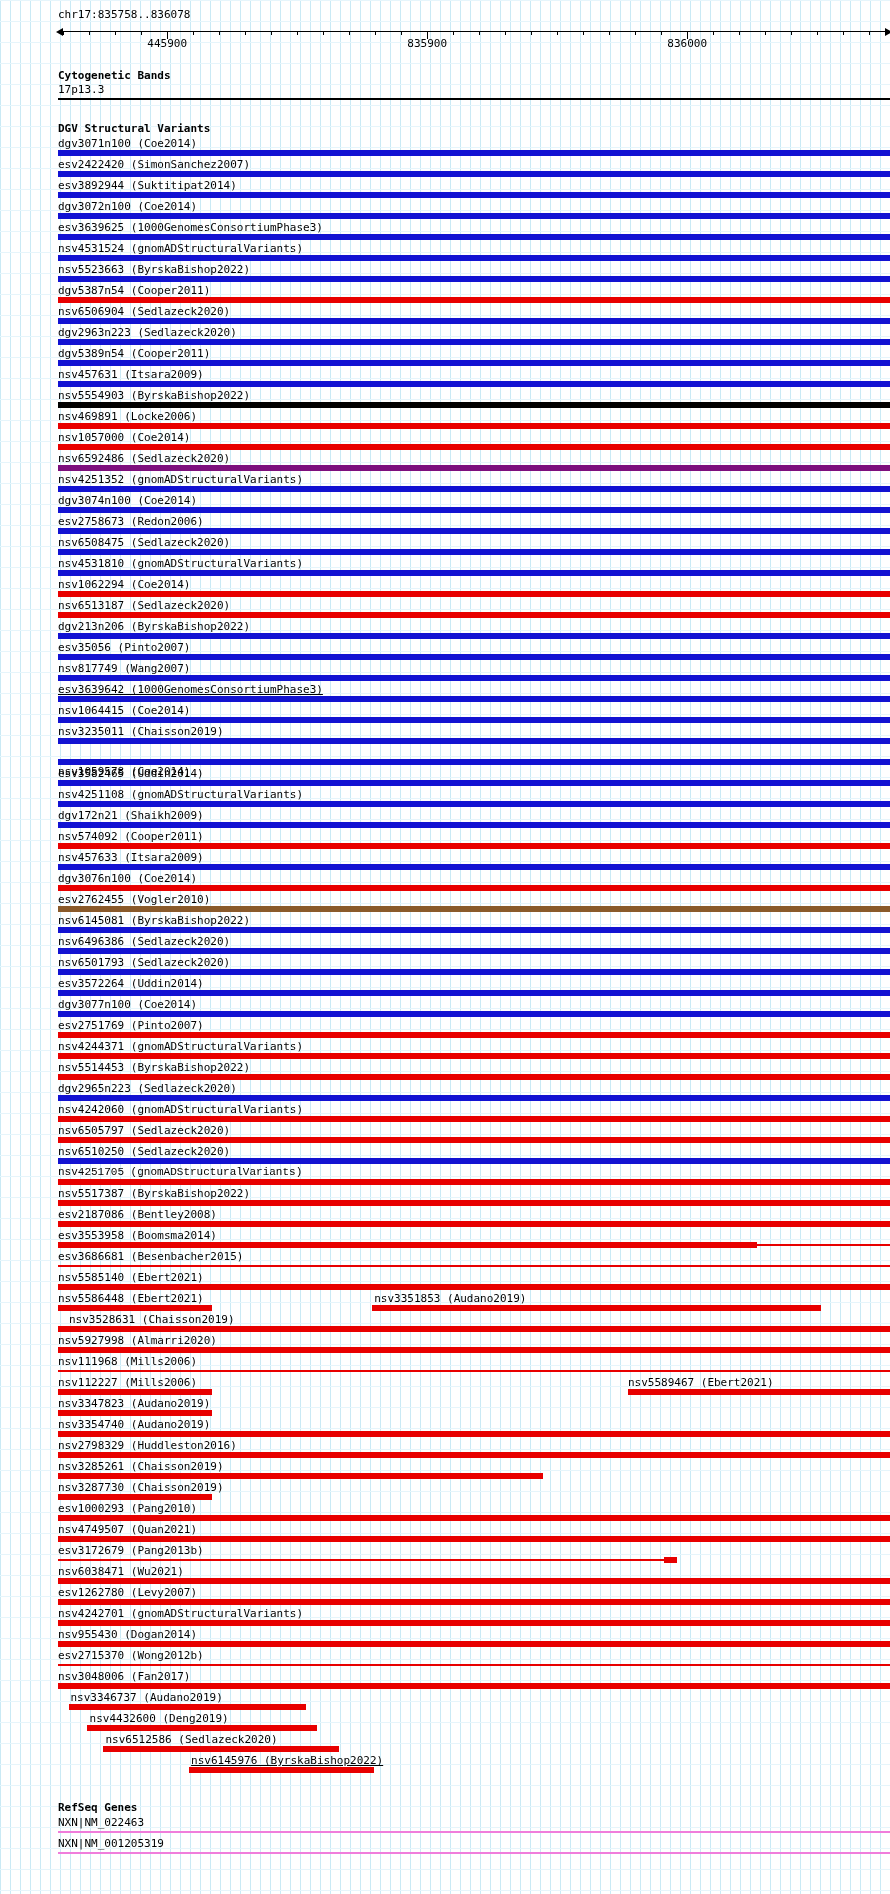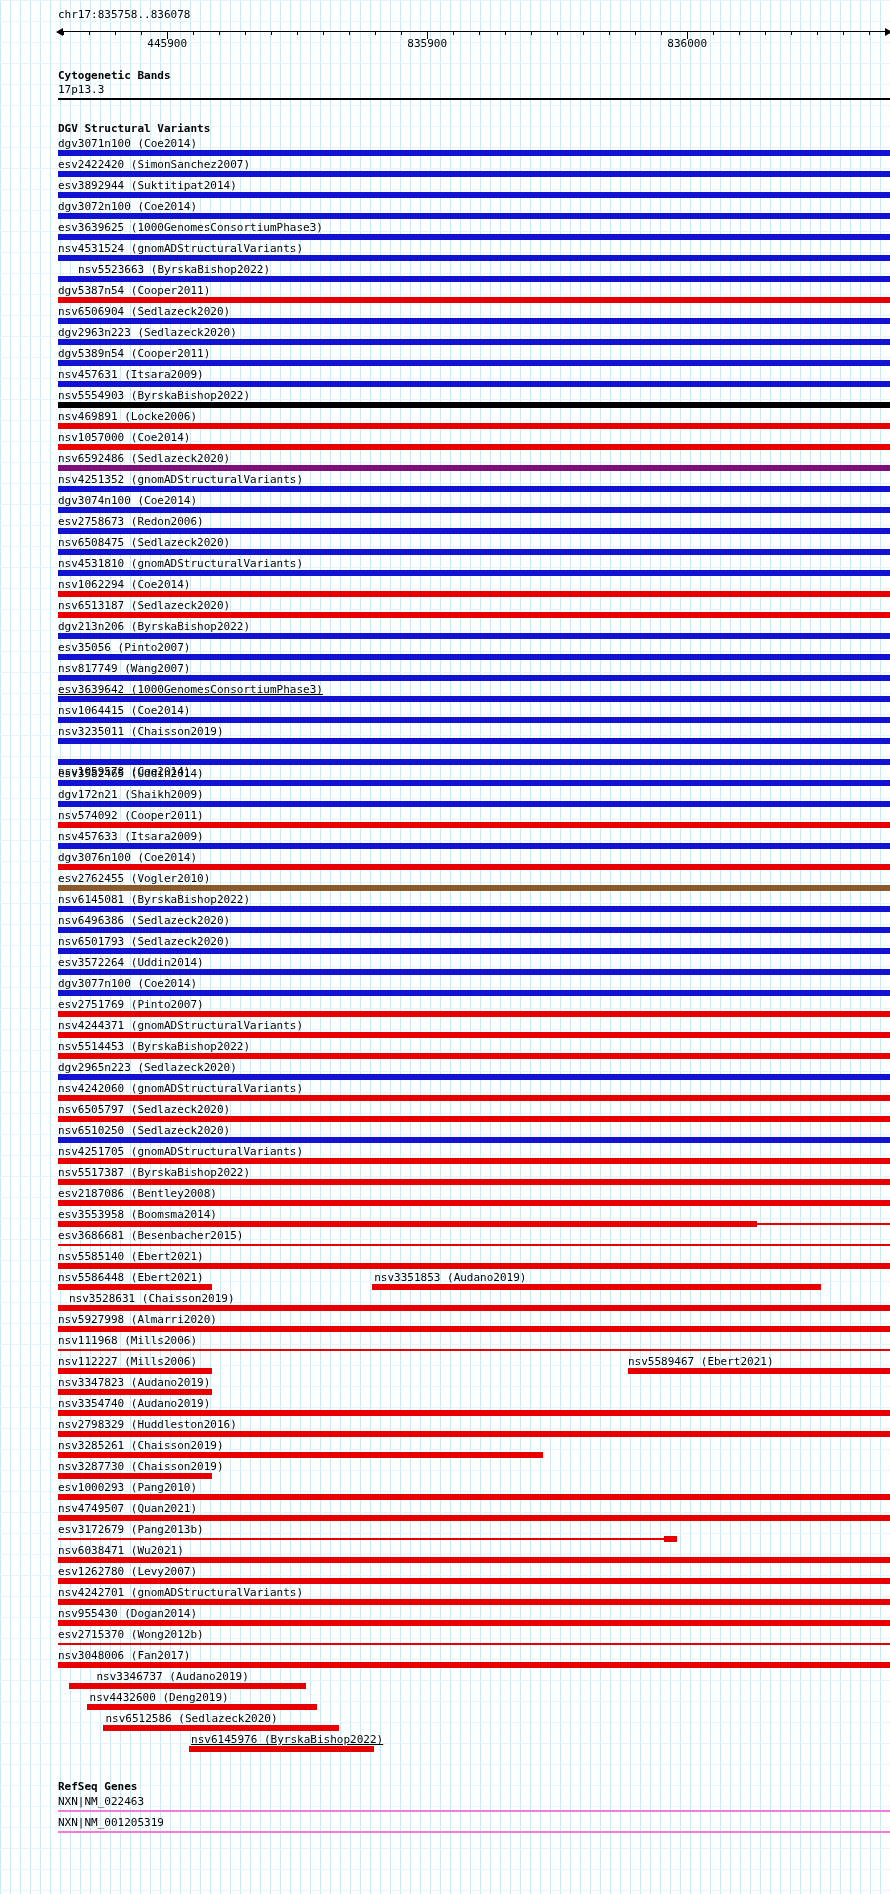--- a/index.html
+++ b/index.html
@@ -136,21 +136,21 @@
       <div class="vrow">
         <div class="vlabels">
           <span class="vlabel" style="left: 0%;">nsv4531524 (gnomADStructuralVariants)</span>
         </div>
         <div class="vbars">
           <div class="vbar thick" style="left: 0%; width: 100%; background: rgb(18, 18, 210);"></div>
         </div>
       </div>
       <div class="vrow">
         <div class="vlabels">
-          <span class="vlabel" style="left: 0%; margin-left: 20px;">nsv5523663 (ByrskaBishop2022)</span>
+          <span class="vlabel" style="left: 0%;">nsv5523663 (ByrskaBishop2022)</span>
         </div>
         <div class="vbars">
           <div class="vbar thick" style="left: 0%; width: 100%; background: rgb(18, 18, 210);"></div>
         </div>
       </div>
       <div class="vrow">
         <div class="vlabels">
           <span class="vlabel" style="left: 0%;">dgv5387n54 (Cooper2011)</span>
         </div>
         <div class="vbars">
@@ -336,20 +336,28 @@
       <div class="vrow">
         <div class="vlabels">
           <span class="vlabel" style="left: 0%;">esv3582465 (Uddin2014)</span>
         </div>
         <div class="vbars">
           <div class="vbar thick" style="left: 0%; width: 100%; background: rgb(18, 18, 210);"></div>
         </div>
       </div>
       <div class="vrow">
         <div class="vlabels">
+          <span class="vlabel" style="left: 0%;">nsv4251108 (gnomADStructuralVariants)</span>
+        </div>
+        <div class="vbars">
+          <div class="vbar thick" style="left: 0%; width: 100%; background: rgb(18, 18, 210);"></div>
+        </div>
+      </div>
+      <div class="vrow">
+        <div class="vlabels">
           <span class="vlabel" style="left: 0%;">dgv172n21 (Shaikh2009)</span>
         </div>
         <div class="vbars">
           <div class="vbar thick" style="left: 0%; width: 100%; background: rgb(18, 18, 210);"></div>
         </div>
       </div>
       <div class="vrow">
         <div class="vlabels">
           <span class="vlabel" style="left: 0%;">nsv574092 (Cooper2011)</span>
         </div>
@@ -472,21 +480,21 @@
       <div class="vrow">
         <div class="vlabels">
           <span class="vlabel" style="left: 0%;">nsv6510250 (Sedlazeck2020)</span>
         </div>
         <div class="vbars">
           <div class="vbar thick" style="left: 0%; width: 100%; background: rgb(18, 18, 210);"></div>
         </div>
       </div>
       <div class="vrow">
         <div class="vlabels">
-          <span class="vlabel" style="left: 0%;">nsv4251705 (gnomADStructuralVariants)</span>
+          <span class="vlabel" style="left: 0%; font-family: Liberation Mono, monospace;">nsv4251705 (gnomADStructuralVariants)</span>
         </div>
         <div class="vbars">
           <div class="vbar thick" style="left: 0%; width: 100%; background: rgb(232, 0, 0);"></div>
         </div>
       </div>
       <div class="vrow">
         <div class="vlabels">
           <span class="vlabel" style="left: 0%;">nsv5517387 (ByrskaBishop2022)</span>
         </div>
         <div class="vbars">
@@ -678,21 +686,21 @@
       <div class="vrow">
         <div class="vlabels">
           <span class="vlabel" style="left: 0%;">nsv3048006 (Fan2017)</span>
         </div>
         <div class="vbars">
           <div class="vbar thick" style="left: 0%; width: 100%; background: rgb(232, 0, 0);"></div>
         </div>
       </div>
       <div class="vrow">
         <div class="vlabels">
-          <span class="vlabel" style="left: 1.5%; margin-left: 26px;">nsv3346737 (Audano2019)</span>
+          <span class="vlabel" style="left: 1.5%;">nsv3346737 (Audano2019)</span>
         </div>
         <div class="vbars">
           <div class="vbar thick" style="left: 1.3%; width: 28.5%; background: rgb(232, 0, 0);"></div>
         </div>
       </div>
       <div class="vrow">
         <div class="vlabels">
           <span class="vlabel" style="left: 3.8%;">nsv4432600 (Deng2019)</span>
         </div>
         <div class="vbars">

